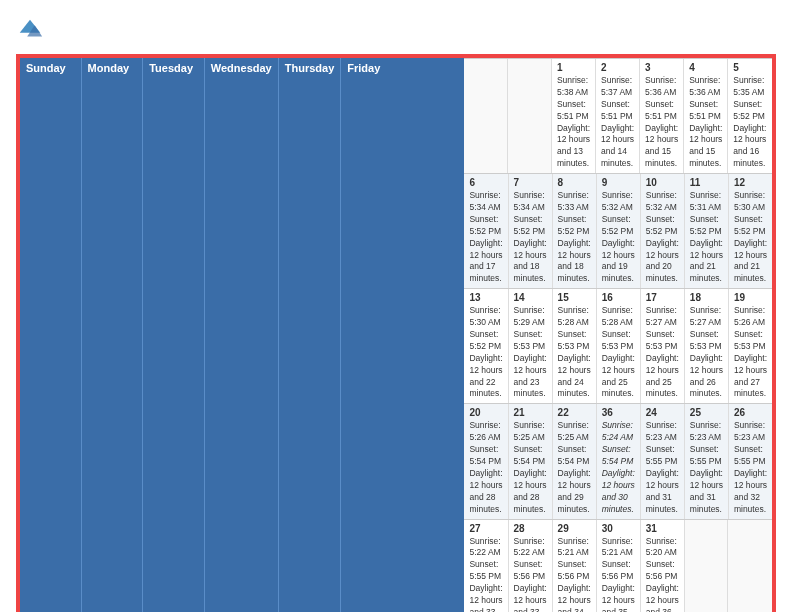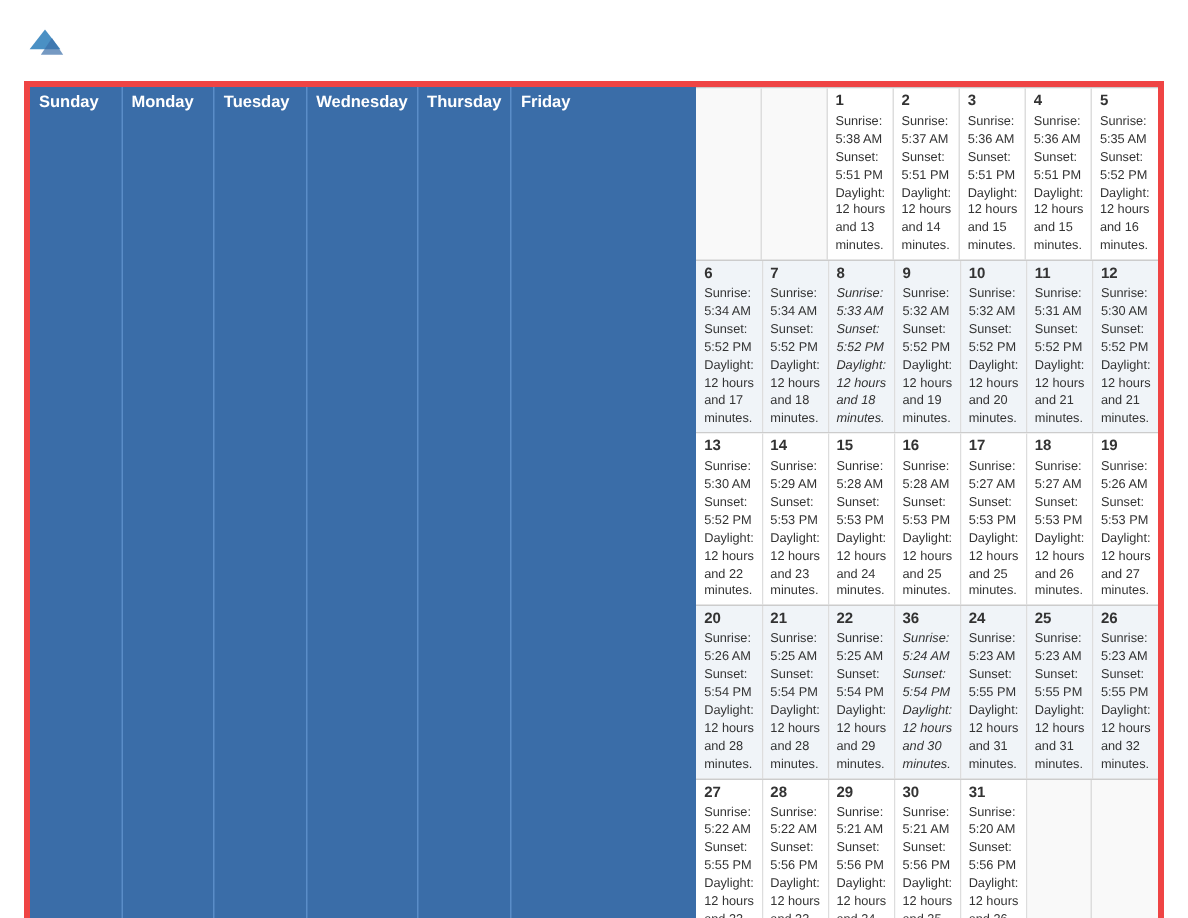--- a/index.html
+++ b/index.html
@@ -183,21 +183,21 @@
 Daylight: 12 hours and 17 minutes.</div>
           </div>
           <div class="cal-cell">
             <span class="day-num">7</span>
             <div class="day-info" style="white-space: pre-line;">Sunrise: 5:34 AM
 Sunset: 5:52 PM
 Daylight: 12 hours and 18 minutes.</div>
           </div>
           <div class="cal-cell">
             <span class="day-num">8</span>
-            <div class="day-info" style="white-space: pre-line; font-style: italic;">Sunrise: 5:33 AM
+            <div class="day-info" style="white-space: pre-line;">Sunrise: 5:33 AM
 Sunset: 5:52 PM
 Daylight: 12 hours and 18 minutes.</div>
           </div>
           <div class="cal-cell">
             <span class="day-num">9</span>
             <div class="day-info" style="white-space: pre-line;">Sunrise: 5:32 AM
 Sunset: 5:52 PM
 Daylight: 12 hours and 19 minutes.</div>
           </div>
           <div class="cal-cell">

